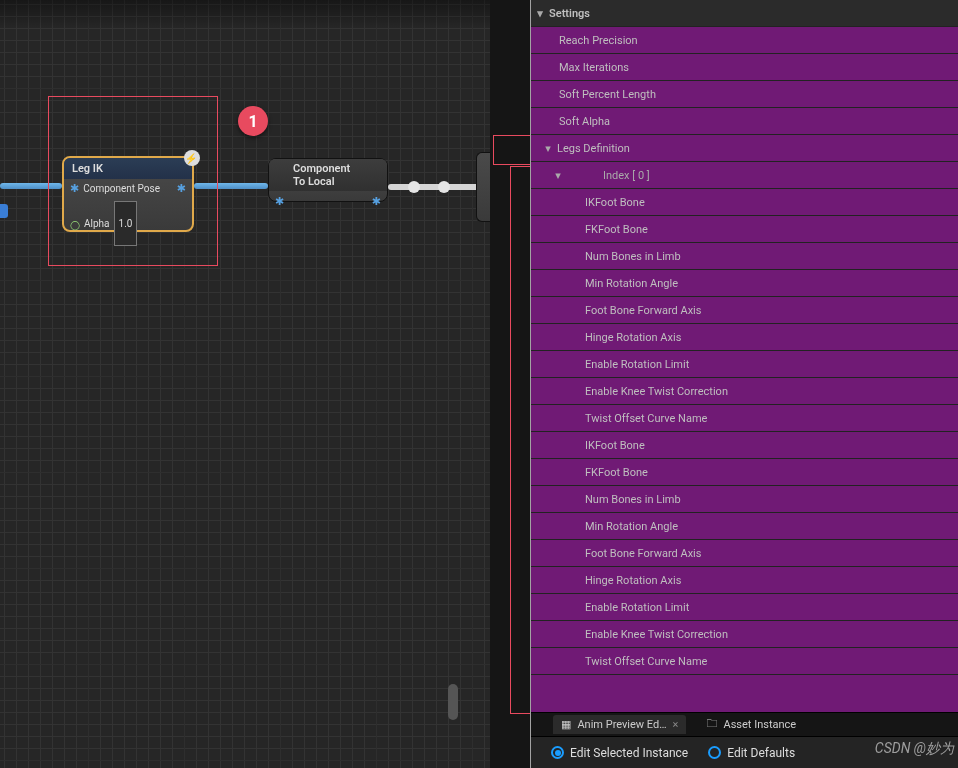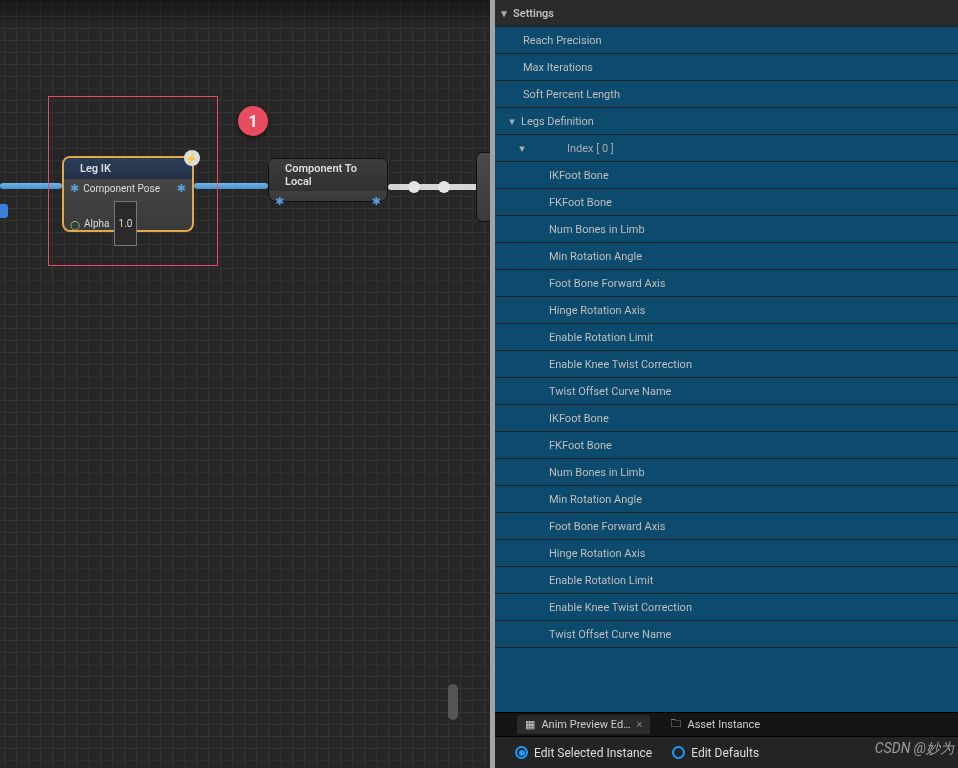--- a/index.html
+++ b/index.html
@@ -21,33 +21,33 @@
   .watermark { position: absolute; left: 50%; bottom: 120px; transform: translateX(-50%); font-size: 48px; font-weight: 800; letter-spacing: 4px; color: #4a4a4a; opacity: 0.65; }
 
   .node {
     position: absolute; border-radius: 8px; font-size: 11px; color: #ddd;
   }
   .node-legik {
     left: 62px; top: 156px; width: 132px; height: 76px;
     background: linear-gradient(#4a4a4a,#3a3a3a);
     border: 2px solid #e0a94a;
   }
-  .node-legik .title { background: linear-gradient(#2b3d55,#233149); padding: 4px 16px; border-radius: 6px 6px 0 0; font-weight: 600; }
+  .node-legik .title { background: linear-gradient(#2b3d55,#233149); padding: 4px 8px; border-radius: 6px 6px 0 0; font-weight: 600; }
   .node-row { display:flex; align-items:center; gap:4px; padding: 3px 6px; font-size: 10px; }
   .pin { width: 10px; height: 10px; display: inline-block; }
   .pin.alpha::before { content:"◯"; color:#9ae07a; font-size:9px; }
   .alpha-box { border:1px solid #777; padding:16px 4px; font-size:10px; background:#2a2a2a; }
   .node-legik .corner { position:absolute; top:-8px; right:-8px; width:16px; height:16px; border-radius:50%; background:#ddd; color:#333; font-size:10px; display:flex;align-items:center;justify-content:center; }
 
   .node-c2l {
     left: 268px; top: 158px; width: 120px; height: 44px;
     background: linear-gradient(#4a4a4a,#3a3a3a);
     border: 1px solid #111;
   }
-  .node-c2l .title { background: linear-gradient(#3d3d3d,#303030); padding: 3px 16px; border-radius: 6px 6px 0 0; font-weight:600; color:#ddd; }
+  .node-c2l .title { background: linear-gradient(#3d3d3d,#303030); padding: 3px 24px; border-radius: 6px 6px 0 0; font-weight:600; color:#ddd; }
   .pinsrow { display:flex; justify-content:space-between; align-items:center; padding:4px 6px; }
   .stick { font-size:11px; color:#56a0e0; }
 
   .wire { position:absolute; height:6px; background: linear-gradient(#6fb7eb,#4e8fc7); border-radius:3px; }
   .wire.w1 { left:0; top:183px; width:62px; }
   .wire.w2 { left:194px; top:183px; width:74px; }
   .wire.w3 { left:388px; top:184px; width:102px; background:#d5d5d5; }
   .wire.w3::before, .wire.w3::after { content:""; position:absolute; width:12px; height:12px; background:#e5e5e5; border-radius:50%; top:-3px; }
   .wire.w3::before { left:20px; } .wire.w3::after { left:50px; }
 
@@ -60,21 +60,21 @@
   .rb3 { left:510px; top:166px; width:380px; height:548px; }
 
   .callout { position:absolute; width:30px; height:30px; border-radius:50%; background:#e84a5f; color:#fff; font-weight:700; font-size:16px; display:flex; align-items:center; justify-content:center; box-shadow: 0 2px 4px #0008; }
   .c1 { left:238px; top:106px; }
   .c2 { left:878px; top:172px; }
   .c3 { left:906px; top:282px; }
   .arrow { position:absolute; left:828px; top:144px; width:36px; height:2px; background:#e84a5f; }
   .arrow::after { content:""; position:absolute; right:-1px; top:-4px; border:5px solid transparent; border-left:8px solid #e84a5f; }
 
   
-  .details { position:absolute; right:0; top:0; width:468px; height:768px; background:#0c4a6e; border-left:5px solid #a3a3a3; }
+  .details { position:absolute; right:0; top:0; width:428px; height:768px; background:#701a75; border-left:1px solid #a3a3a3; }
   .row { display:flex; align-items:center; height:27px; border-bottom:1px solid #222; font-size:11px; }
   .row.category { background:#2b2b2b; font-weight:600; color:#ddd; }
   .row .caret { width:18px; text-align:center; color:#aaa; cursor:pointer; }
   .row .caret.down::before { content:"▾"; }
   .row .label { flex:0 0 auto; color:#bfbfbf; }
 
   .indent-1 { padding-left: 28px; }
   .indent-2 .label { margin-left: 36px; }
   .indent-3 .label { margin-left: 54px; }
   .indent-2 .caret { margin-left: 18px; }
@@ -158,20 +158,24 @@
   <div class="row">
     <span class="label indent-1">Max Iterations</span>
 
   </div>
 
   <div class="row">
     <span class="label indent-1">Soft Percent Length</span>
 
   </div>
 
+  <div class="row">
+    <span class="label indent-1">Soft Alpha</span>
+
+  </div>
 
   <div class="row">
     <span class="caret down" style="margin-left:8px"></span>
     <span class="label">Legs Definition</span>
 
   </div>
 
   <div id="legs-container">
       <div>
     <div class="row indent-2">

